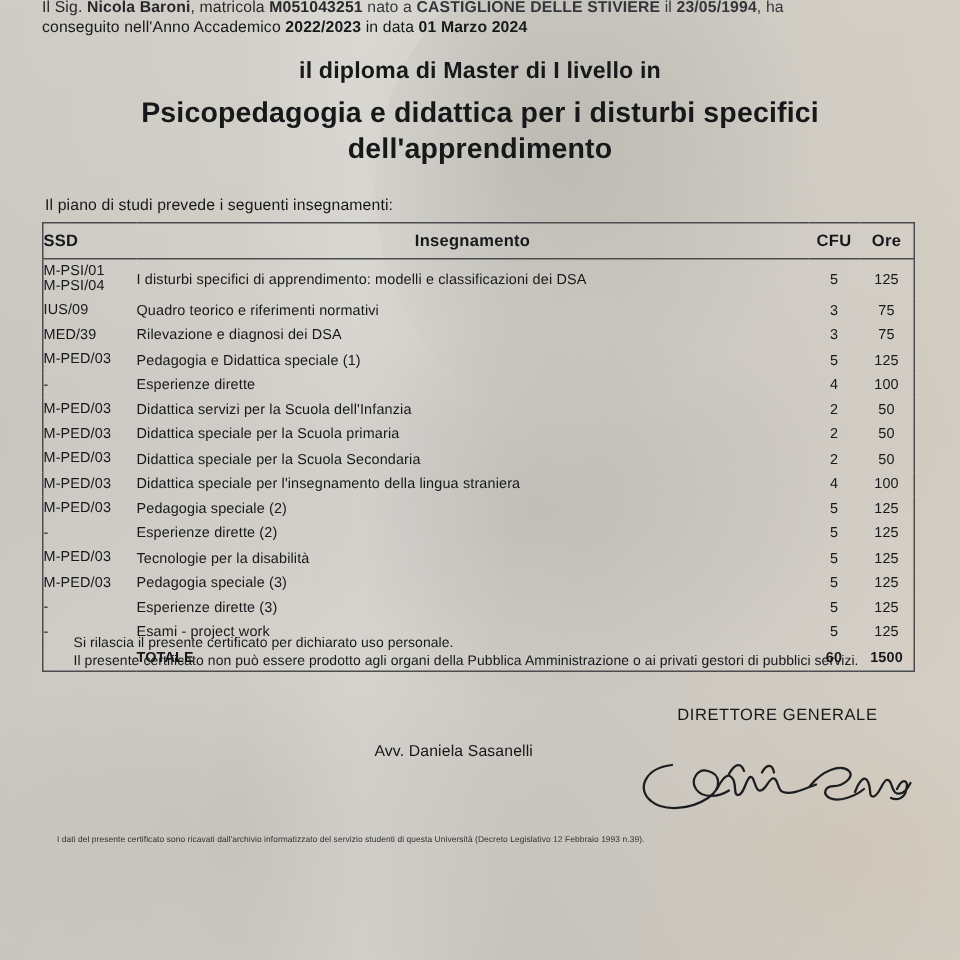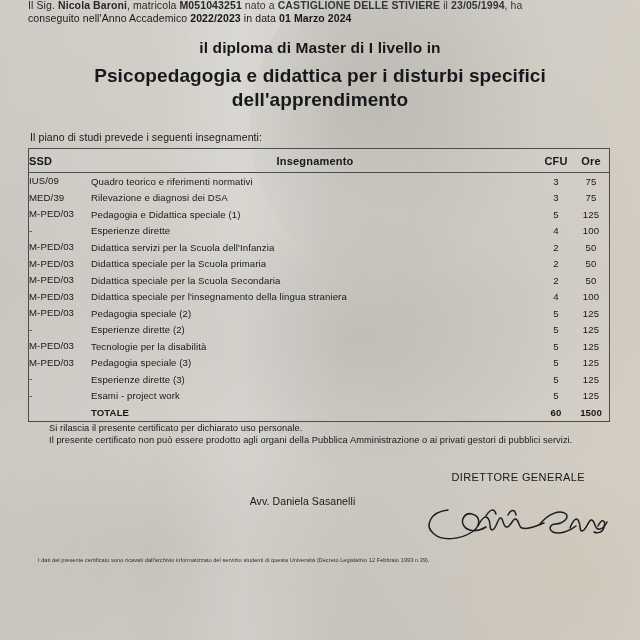--- a/index.html
+++ b/index.html
@@ -135,20 +135,27 @@
   <table id="plan-table">
     <thead>
       <tr>
         <th class="c-ssd">SSD</th>
         <th class="c-ins">Insegnamento</th>
         <th class="c-cfu">CFU</th>
         <th class="c-ore">Ore</th>
       </tr>
     </thead>
     <tbody id="plan-body">
+        <tr class="tall">
+          <td class="c-ssd">M-PSI/01
+M-PSI/04</td>
+          <td class="c-ins">I disturbi specifici di apprendimento: modelli e classificazioni dei DSA</td>
+          <td class="c-cfu">5</td>
+          <td class="c-ore">125</td>
+        </tr>
         <tr>
           <td class="c-ssd">IUS/09</td>
           <td class="c-ins">Quadro teorico e riferimenti normativi</td>
           <td class="c-cfu">3</td>
           <td class="c-ore">75</td>
         </tr>
         <tr>
           <td class="c-ssd">MED/39</td>
           <td class="c-ins">Rilevazione e diagnosi dei DSA</td>
           <td class="c-cfu">3</td>

